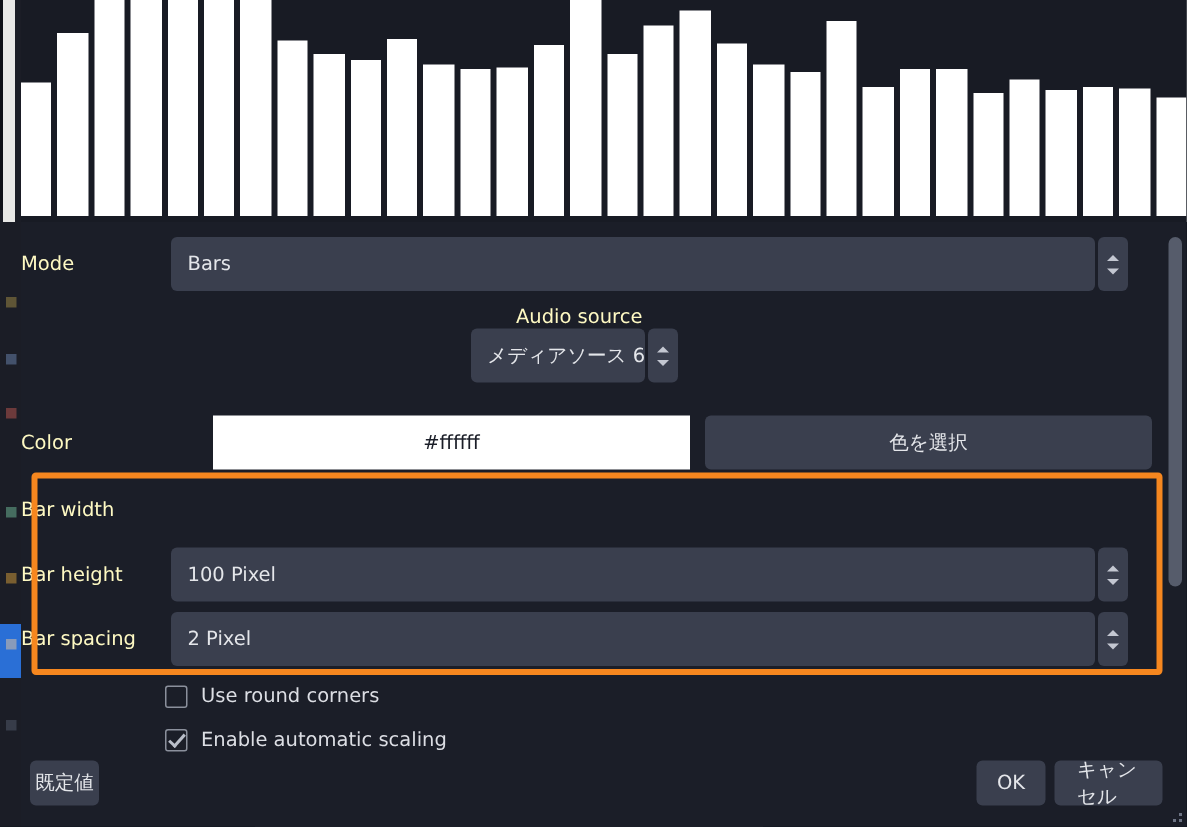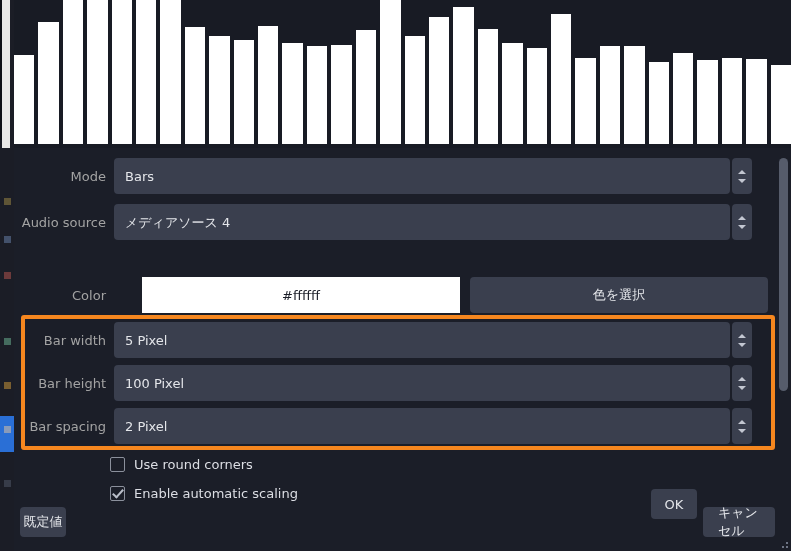--- a/index.html
+++ b/index.html
@@ -108,23 +108,23 @@
   .row {
     position: absolute;
     left: 0;
     width: 760px;
     height: 36px;
     display: flex;
     align-items: center;
   }
   .row-label {
     width: 100px;
-    text-align: right;
+    text-align: left;
     padding-right: 8px;
-    color: #a3a3a3;
+    color: #fef9c3;
     font-size: 13px;
     white-space: nowrap;
     box-sizing: border-box;
   }
   .row-label.wide { width: 100px; }
 
   .field {
     flex: 1;
     height: 36px;
     position: relative;
@@ -255,21 +255,21 @@
     padding: 0 2px;
     cursor: pointer;
     box-sizing: border-box;
   }
   #btn-default {
     position: absolute;
     left: 6px; top: 359px;
   }
   #btn-ok {
     position: absolute;
-    left: 637px; top: 341px;
+    left: 637px; top: 359px;
     width: 44px;
     padding: 0;
   }
   #btn-cancel {
     position: absolute;
     left: 689px; top: 359px;
     width: 72px;
     padding: 15px;
   }
 
@@ -371,25 +371,25 @@
         <div class="combo">
           <span class="combo-text">Bars</span>
           <span class="spinner">
             <i class="arr up"></i>
             <i class="arr down"></i>
           </span>
         </div>
       </div>
     </div>
 
-    <div class="row" style="top:56px;">
+    <div class="row" style="top:56px;flex-direction:column;">
       <div class="row-label wide">Audio source</div>
       <div class="field" style="margin-right:44px;">
         <div class="combo">
-          <span class="combo-text">メディアソース 4</span>
+          <span class="combo-text">メディアソース 6</span>
           <span class="spinner">
             <i class="arr up"></i>
             <i class="arr down"></i>
           </span>
         </div>
       </div>
     </div>
 
 
     <div class="row" style="top:129px; width:762px;">
@@ -399,29 +399,20 @@
           <span>#ffffff</span>
         </div>
         <div class="color-pick-btn">
           <span>色を選択</span>
         </div>
       </div>
     </div>
 
     <div class="row" style="top:174px;">
       <div class="row-label">Bar width</div>
-      <div class="field" style="margin-right:44px;">
-        <div class="combo">
-          <span class="combo-text">5 Pixel</span>
-          <span class="spinner">
-            <i class="arr up"></i>
-            <i class="arr down"></i>
-          </span>
-        </div>
-      </div>
     </div>
 
     <div class="row" style="top:217px;">
       <div class="row-label">Bar height</div>
       <div class="field" style="margin-right:44px;">
         <div class="combo">
           <span class="combo-text">100 Pixel</span>
           <span class="spinner">
             <i class="arr up"></i>
             <i class="arr down"></i>

